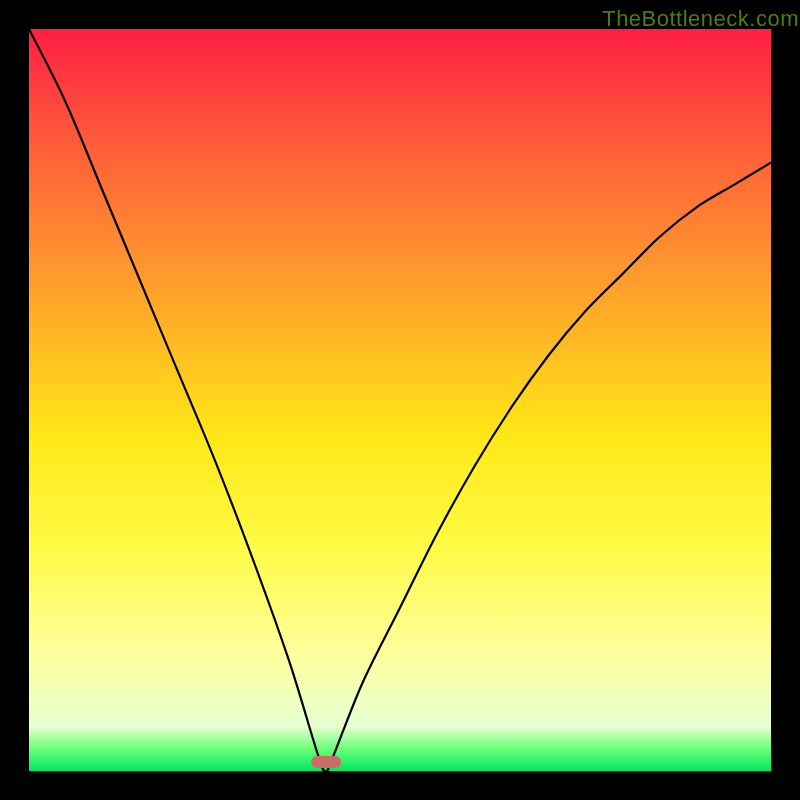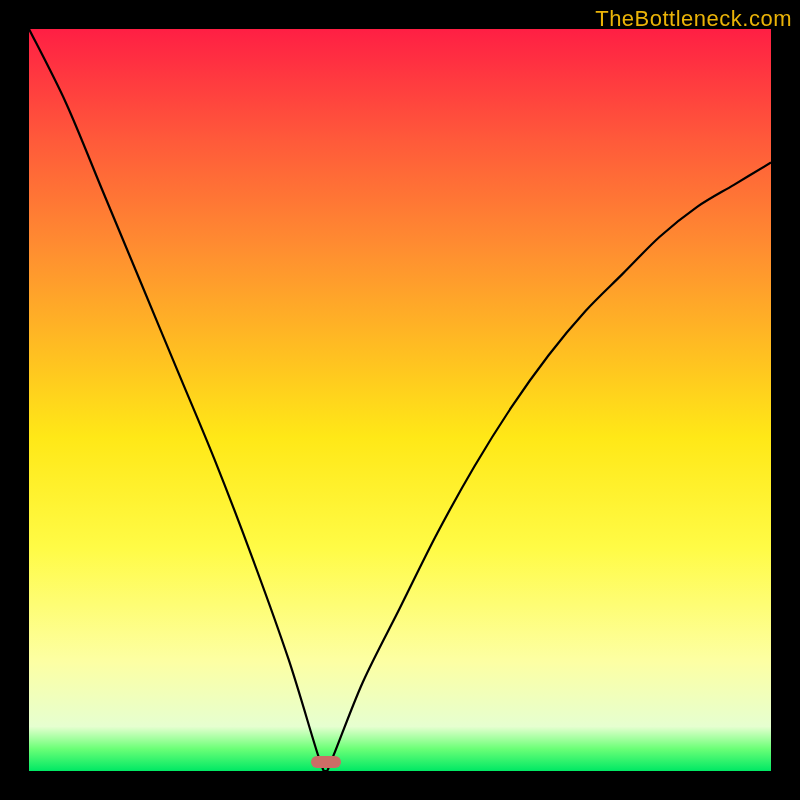--- a/index.html
+++ b/index.html
@@ -27,22 +27,22 @@
       #fffb46 70%,
       #fdffa2 85%,
       #e6ffd0 94%,
       #6bff77 97%,
       #00e864 100%
     );
   }
   .watermark {
     position: absolute;
     top: 6px;
-    right: 8px;
-    color: #eab308;
+    right: 1px;
+    color: #4d7c0f;
     font-size: 22px;
     letter-spacing: 0.5px;
     z-index: 5;
     font-weight: 500;
     margin-left: 24px;
   }
   svg.curve {
     position: absolute;
     left: 0;
     top: 0;

